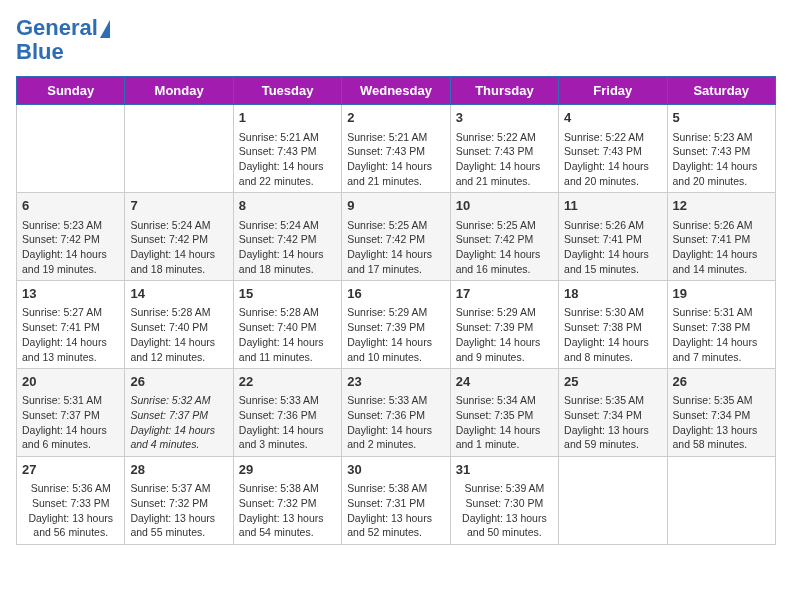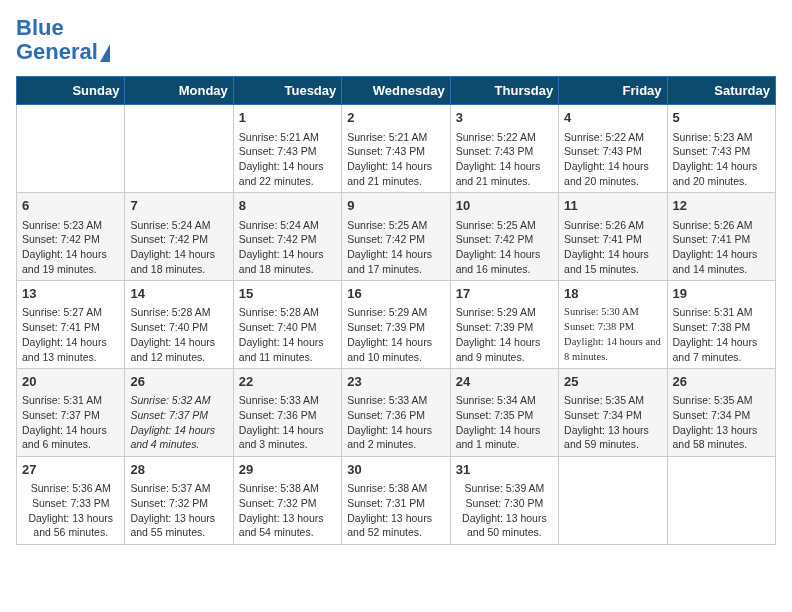--- a/index.html
+++ b/index.html
@@ -32,23 +32,23 @@
     .subtitle {
       font-size: 15px;
       color: #555;
     }
     table {
       width: 100%;
       border-collapse: collapse;
       font-size: 11px;
     }
     thead tr th {
-      background-color: #0c4a6e;
+      background-color: #a21caf;
       color: #fff;
-      text-align: right;
+      text-align: center;
       padding: 6px 5px;
       font-size: 13px;
       font-weight: bold;
       border: 1px solid #2e6db4;
     }
     tbody tr td {
       border: 1px solid #ccc;
       vertical-align: top;
       padding: 4px 5px;
       width: 108px;
@@ -72,24 +72,24 @@
       font-size: 10.5px;
       color: #333;
     }
   </style>
 </head>
 <body>
 
 <div class="header">
   <div class="logo">
     <div>
-      <div style="font-size:22px;font-weight:bold;color:#2e6db4;line-height:1.1;">Blue</div>
       <div style="font-size:22px;font-weight:bold;color:#333;line-height:1.1;">
         <span style="color:#2e6db4;">General</span><span style="display:inline-block;width:0;height:0;border-left:10px solid transparent;border-bottom:18px solid #2e6db4;margin-left:2px;vertical-align:middle;"></span>
       </div>
+      <div style="font-size:22px;font-weight:bold;color:#2e6db4;line-height:1.1;">Blue</div>
     </div>
   </div>
   <div class="title-area">
     <div class="month-title"></div>
     <div class="subtitle"></div>
   </div>
 </div>
 
 <table>
   <thead>
@@ -208,21 +208,21 @@
 Daylight: 14 hours and 10 minutes.</div>
         </td>
         <td>
           <span class="day-number">17</span>
           <div class="cell-content" style="white-space: pre-line;">Sunrise: 5:29 AM
 Sunset: 7:39 PM
 Daylight: 14 hours and 9 minutes.</div>
         </td>
         <td>
           <span class="day-number">18</span>
-          <div class="cell-content" style="white-space: pre-line; font-family: Liberation Serif, serif;">Sunrise: 5:30 AM
+          <div class="cell-content" style="white-space: pre-line;">Sunrise: 5:30 AM
 Sunset: 7:38 PM
 Daylight: 14 hours and 8 minutes.</div>
         </td>
         <td>
           <span class="day-number">19</span>
           <div class="cell-content" style="white-space: pre-line;">Sunrise: 5:31 AM
 Sunset: 7:38 PM
 Daylight: 14 hours and 7 minutes.</div>
         </td>
       </tr>

